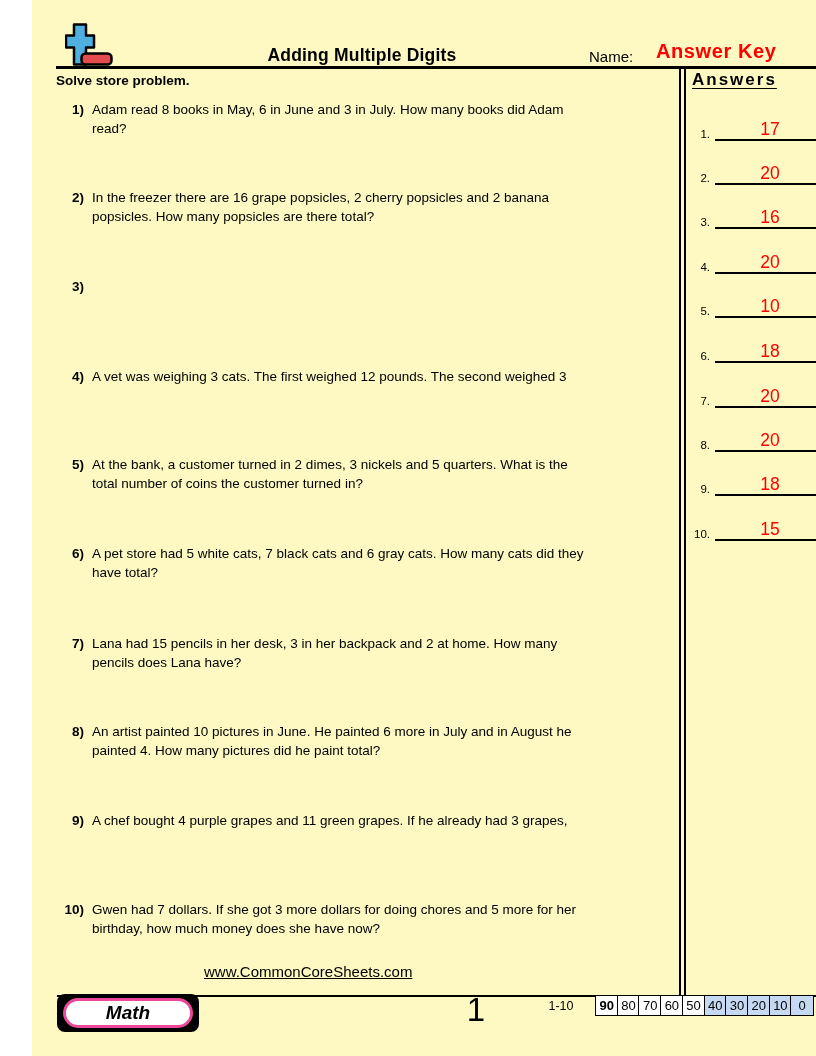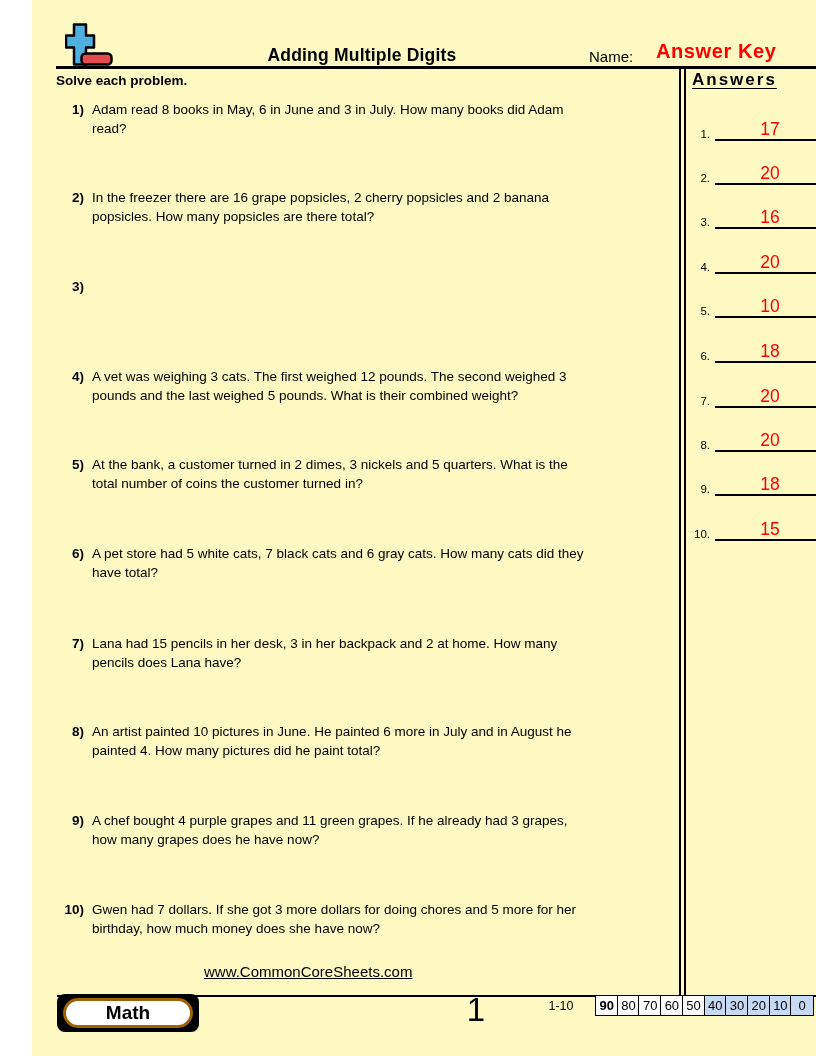--- a/index.html
+++ b/index.html
@@ -33,22 +33,22 @@
 
   
   .problem{position:absolute;left:26px;width:614px;display:flex;}
   .pnum{flex:0 0 26px;text-align:right;font-weight:bold;font-size:13.5px;line-height:19px;}
   .ptext{margin-left:8px;font-size:13.5px;line-height:19px;}
 
   
   .footer-rule{position:absolute;left:25px;top:995px;width:791px;height:2px;background:#000;}
   .badge{position:absolute;left:25px;top:994px;width:142px;height:38px;background:#000;border-radius:8px;}
   .badge-pill{position:absolute;left:6px;top:4px;right:6px;bottom:4px;background:#fff;
-              border:3px solid #a16207;border-radius:999px;display:flex;align-items:center;
-              justify-content:center;font-size:19px;font-weight:bold;}
+              border:3px solid #ec4899;border-radius:999px;display:flex;align-items:center;
+              justify-content:center;font-size:19px;font-weight:bold;font-style:italic;}
   .website{position:absolute;left:172px;top:963px;font-size:15px;text-decoration:underline;}
   .page-num{position:absolute;left:420px;top:992px;width:48px;text-align:center;
             font-size:33px;line-height:36px;}
   .range-label{position:absolute;left:503px;top:999px;width:52px;text-align:center;font-size:12.5px;}
   .score-table{position:absolute;left:563px;top:995px;display:flex;}
   .score-cell{width:21.5px;height:19px;border:1.8px solid #000;margin-left:-1.8px;
               display:flex;align-items:center;justify-content:center;font-size:13px;background:#fff;}
   .score-cell:first-child{margin-left:0;font-weight:bold;}
   .score-cell.hl{background:var(--table-highlight);}
 </style>
@@ -58,21 +58,21 @@
 <div class="page">
 
   <svg class="logo" viewBox="0 0 48 43">
     <path class="logo-plus" d="M9,1.5 h12 v11 h8 v12 h-8 v17 h-12 v-17 h-8 v-12 h8 z" stroke="#000" stroke-width="2.5" stroke-linejoin="round"></path>
     <rect class="logo-minus" x="16.5" y="30.5" width="30" height="11" rx="4" stroke="#000" stroke-width="2.5"></rect>
   </svg>
   <div class="title">Adding Multiple Digits</div>
   <div class="name-label">Name:</div>
   <div class="name-value">Answer Key</div>
   <div class="header-rule"></div>
-  <div class="instructions">Solve each problem.</div>
+  <div class="instructions">Solve store problem.</div>
 
   <div class="vdivider"></div>
   <div class="answers-heading">Answers</div>
 
   <div class="answer-row" style="top:114px">
     <span class="answer-num">1.</span>
     <span class="answer-line">
       <span class="answer-value">17</span>
     </span>
   </div>
@@ -145,21 +145,20 @@
       <div>popsicles. How many popsicles are there total?</div>
     </div>
   </div>
   <div class="problem" style="top:277px">
     <span class="pnum">3)</span>
   </div>
   <div class="problem" style="top:367px">
     <span class="pnum">4)</span>
     <div class="ptext">
       <div>A vet was weighing 3 cats. The first weighed 12 pounds. The second weighed 3</div>
-      <div>pounds and the last weighed 5 pounds. What is their combined weight?</div>
     </div>
   </div>
   <div class="problem" style="top:455px">
     <span class="pnum">5)</span>
     <div class="ptext">
       <div>At the bank, a customer turned in 2 dimes, 3 nickels and 5 quarters. What is the</div>
       <div>total number of coins the customer turned in?</div>
     </div>
   </div>
   <div class="problem" style="top:544px">
@@ -180,21 +179,20 @@
     <span class="pnum">8)</span>
     <div class="ptext">
       <div>An artist painted 10 pictures in June. He painted 6 more in July and in August he</div>
       <div>painted 4. How many pictures did he paint total?</div>
     </div>
   </div>
   <div class="problem" style="top:811px">
     <span class="pnum">9)</span>
     <div class="ptext">
       <div>A chef bought 4 purple grapes and 11 green grapes. If he already had 3 grapes,</div>
-      <div>how many grapes does he have now?</div>
     </div>
   </div>
   <div class="problem" style="top:900px">
     <span class="pnum">10)</span>
     <div class="ptext">
       <div>Gwen had 7 dollars. If she got 3 more dollars for doing chores and 5 more for her</div>
       <div>birthday, how much money does she have now?</div>
     </div>
   </div>
 

